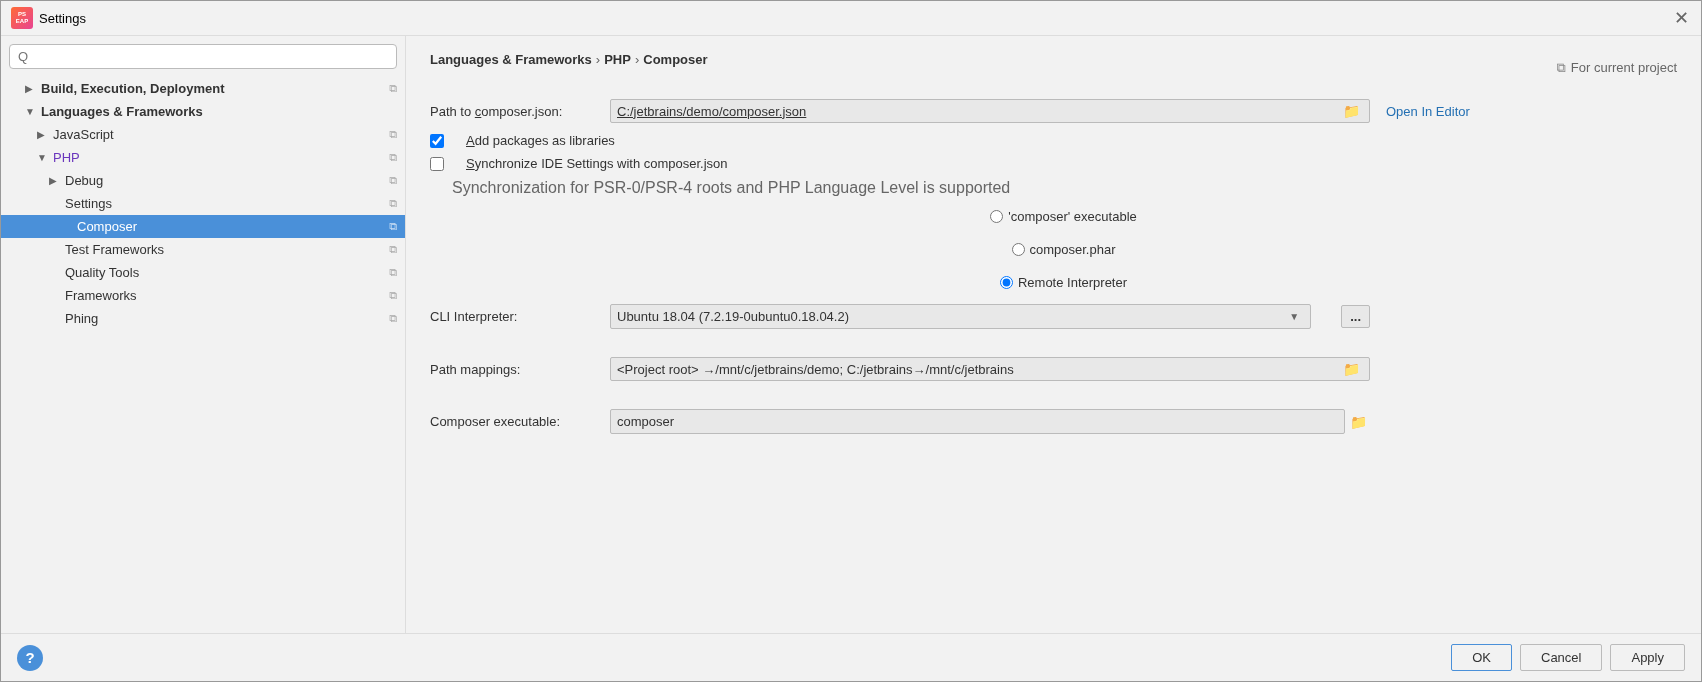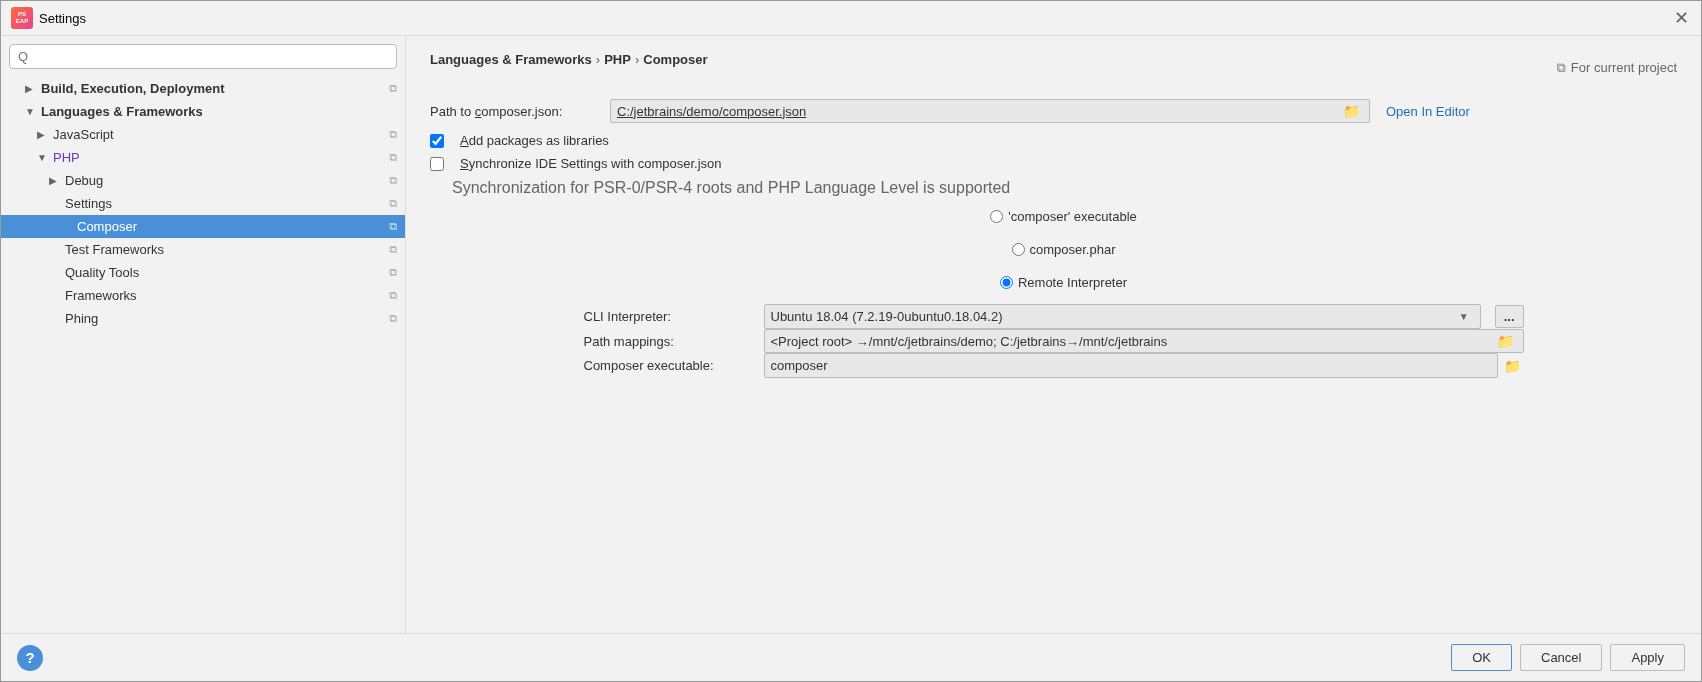--- a/index.html
+++ b/index.html
@@ -178,21 +178,21 @@
       margin-left: 16px;
       color: #2470b3;
       cursor: pointer;
       font-size: 13px;
       text-decoration: none;
       white-space: nowrap;
     }
     .checkbox-row {
       display: flex;
       align-items: center;
-      gap: 16px;
+      gap: 22px;
       margin-bottom: 8px;
       padding-left: 0;
     }
     .checkbox-row input[type=checkbox] {
       width: 14px;
       height: 14px;
       cursor: pointer;
     }
     .checkbox-label {
       font-size: 13px;
@@ -236,35 +236,34 @@
       font-size: 13px;
       color: #333;
       cursor: pointer;
     }
     .radio-option input[type=radio] {
       cursor: pointer;
     }
     .field-row {
       display: flex;
       align-items: center;
-      margin-bottom: 0;
-      justify-content: center;
+      margin-bottom: 28px;
     }
     .field-label {
       width: 180px;
       font-size: 13px;
       color: #333;
       flex-shrink: 0;
     }
     .select-wrapper {
       flex: 1;
       max-width: 760px;
       display: flex;
       align-items: center;
-      gap: 4px;
+      gap: 20px;
     }
     .styled-select {
       flex: 1;
       padding: 4px 6px;
       border: 1px solid #bbb;
       border-radius: 2px;
       background: #e8e8e8;
       font-size: 13px;
       color: #333;
       appearance: none;

